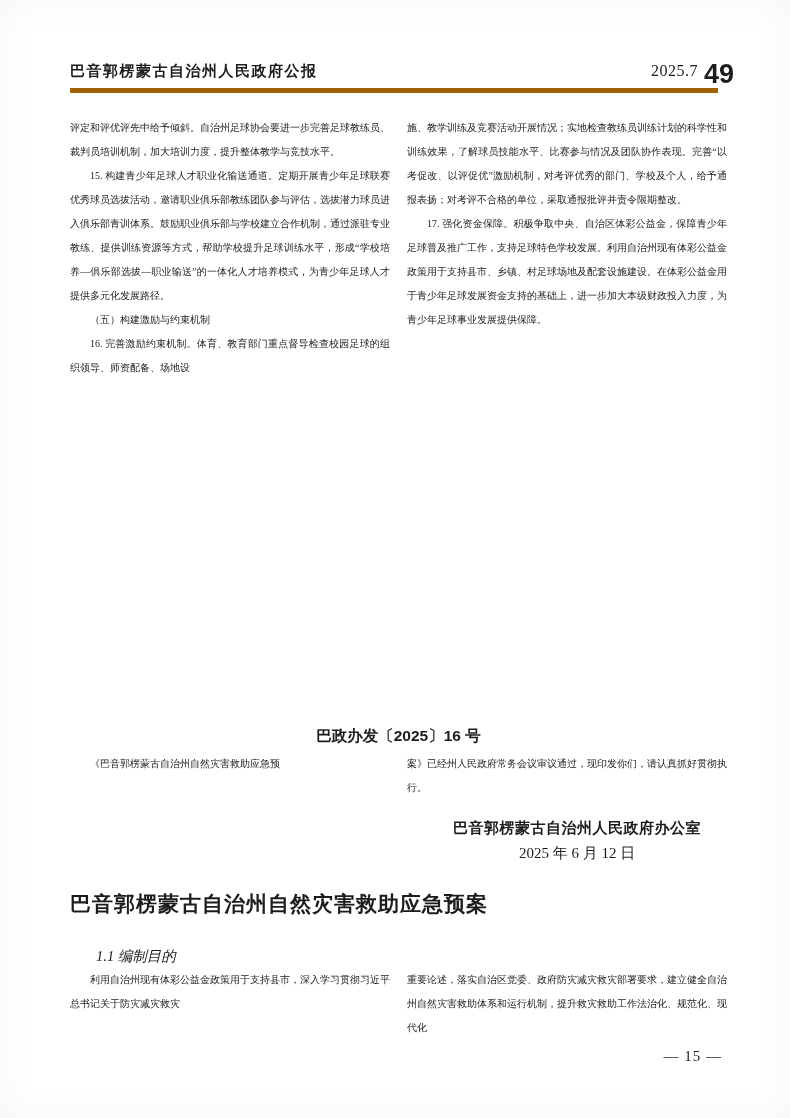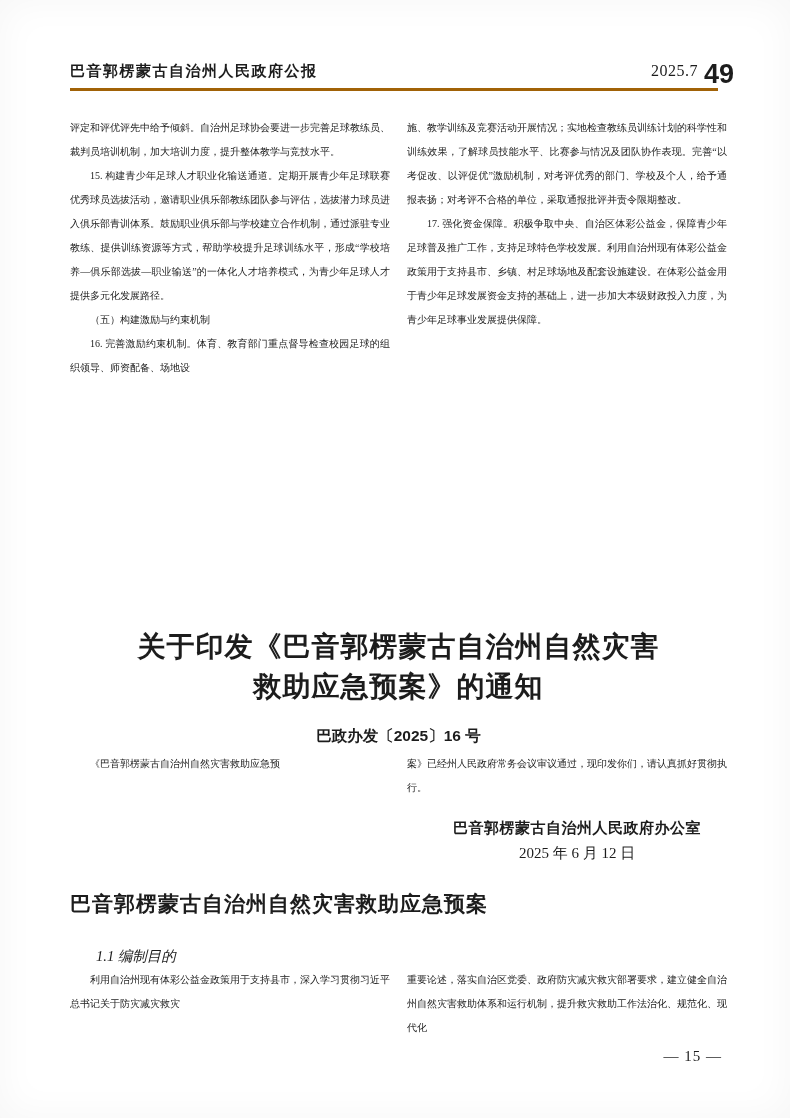--- a/index.html
+++ b/index.html
@@ -17,21 +17,21 @@
 
   
   .running-header {
     position: absolute;
     left: 70px;
     top: 62px;
     width: 648px;
     display: flex;
     justify-content: space-between;
     align-items: flex-end;
-    border-bottom: 3px solid #a16207;
+    border-bottom: 5px solid #a16207;
     padding-bottom: 7px;
   }
   .gazette-title {
     font-family: "Liberation Sans", "DejaVu Sans", sans-serif;
     font-size: 15px;
     font-weight: 600;
     letter-spacing: 1.5px;
   }
   .issue-group { display: flex; align-items: flex-end; }
   .issue-date {
@@ -172,24 +172,20 @@
       <p class="body-p indent">15. 构建青少年足球人才职业化输送通道。定期开展青少年足球联赛优秀球员选拔活动，邀请职业俱乐部教练团队参与评估，选拔潜力球员进入俱乐部青训体系。鼓励职业俱乐部与学校建立合作机制，通过派驻专业教练、提供训练资源等方式，帮助学校提升足球训练水平，形成“学校培养—俱乐部选拔—职业输送”的一体化人才培养模式，为青少年足球人才提供多元化发展路径。</p>
       <p class="body-p indent">（五）构建激励与约束机制</p>
       <p class="body-p indent">16. 完善激励约束机制。体育、教育部门重点督导检查校园足球的组织领导、师资配备、场地设</p>
     </div>
     <div class="col">
       <p class="body-p">施、教学训练及竞赛活动开展情况；实地检查教练员训练计划的科学性和训练效果，了解球员技能水平、比赛参与情况及团队协作表现。完善“以考促改、以评促优”激励机制，对考评优秀的部门、学校及个人，给予通报表扬；对考评不合格的单位，采取通报批评并责令限期整改。</p>
       <p class="body-p indent">17. 强化资金保障。积极争取中央、自治区体彩公益金，保障青少年足球普及推广工作，支持足球特色学校发展。利用自治州现有体彩公益金政策用于支持县市、乡镇、村足球场地及配套设施建设。在体彩公益金用于青少年足球发展资金支持的基础上，进一步加大本级财政投入力度，为青少年足球事业发展提供保障。</p>
     </div>
   </div>
 
-  <div class="notice-title">
-    <div>关于印发《巴音郭楞蒙古自治州自然灾害</div>
-    <div>救助应急预案》的通知</div>
-  </div>
   <div class="doc-number">巴政办发〔2025〕16 号</div>
 
   <div class="two-col" style="top:752px;">
     <div class="col">
       <p class="body-p indent">《巴音郭楞蒙古自治州自然灾害救助应急预</p>
     </div>
     <div class="col">
       <p class="body-p">案》已经州人民政府常务会议审议通过，现印发你们，请认真抓好贯彻执行。</p>
       <div class="signature-block">
         <div class="signature-office">巴音郭楞蒙古自治州人民政府办公室</div>

